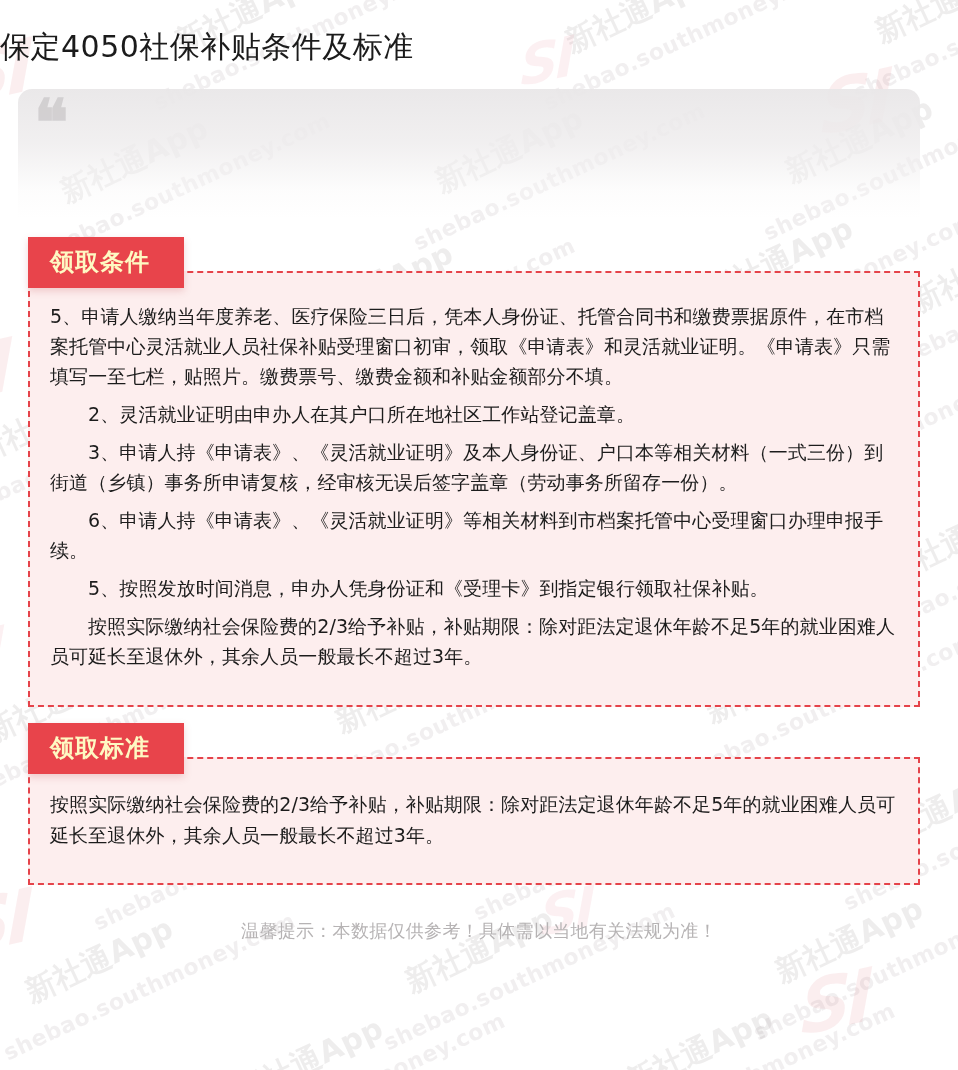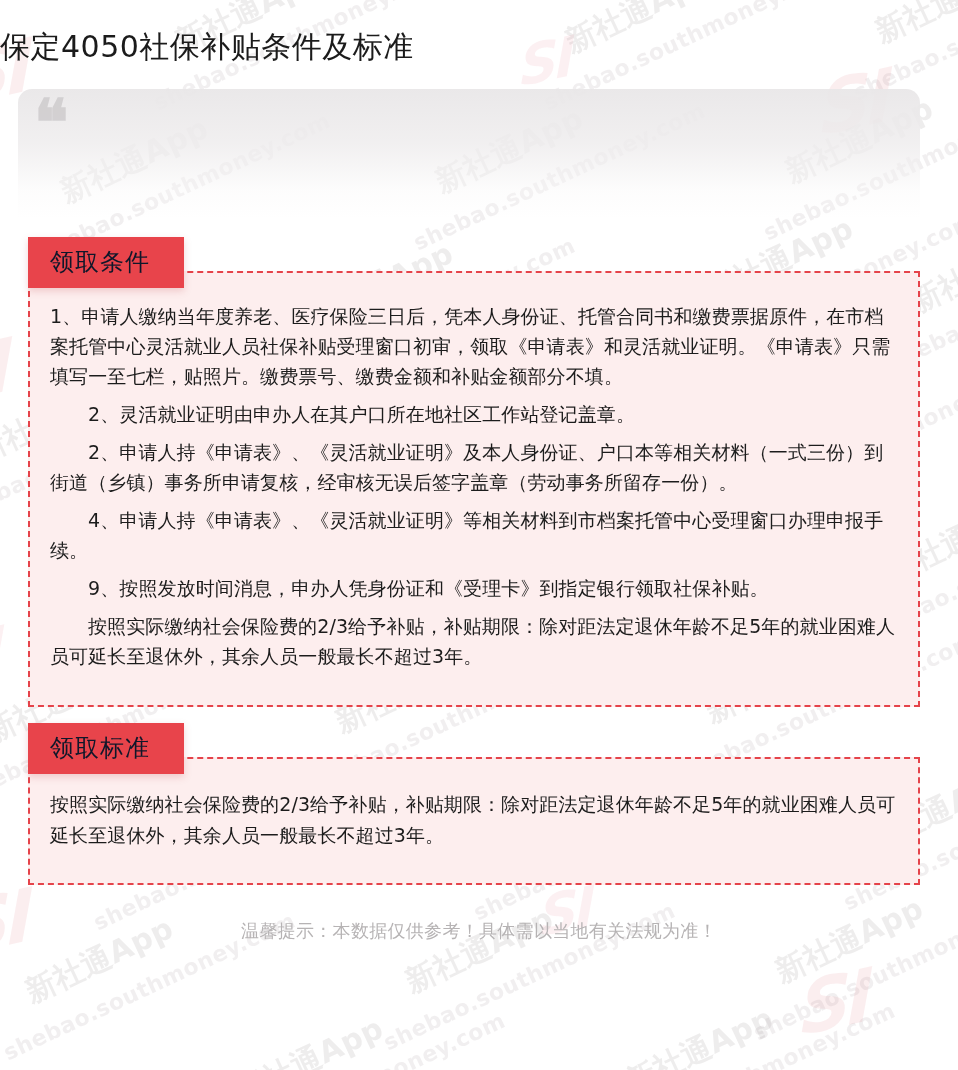--- a/index.html
+++ b/index.html
@@ -104,23 +104,23 @@
   
   .section { position: relative; margin: 0 38px 0 28px; }
   .section.conditions { margin-top: 18px; }
   .section.standards  { margin-top: 16px; }
 
   .section-badge {
     position: relative;
     z-index: 6;
     display: inline-block;
     background: #e8444b;
-    color: #0f172a;
+    color: #fef9c3;
     font-size: 24px;
-    font-weight: 400;
+    font-weight: 700;
     line-height: 1;
     padding: 13px 34px 14px 22px;
     letter-spacing: 1px;
     box-shadow: 0 3px 7px rgba(200,90,95,0.25);
   }
 
   .dashed-box {
     position: relative;
     margin-top: -17px;
     border: 2px dashed #e5434a;
@@ -227,25 +227,25 @@
 
     <h1 class="page-title">保定4050社保补贴条件及标准</h1>
 
     <div class="intro-box">
       <span class="quote-mark">❝</span>
     </div>
 
     <div class="section conditions">
       <div class="section-badge">领取条件</div>
       <div class="dashed-box">
-        <p class="para first">1、申请人缴纳当年度养老、医疗保险三日后，凭本人身份证、托管合同书和缴费票据原件，在市档案托管中心灵活就业人员社保补贴受理窗口初审，领取《申请表》和灵活就业证明。《申请表》只需填写一至七栏，贴照片。缴费票号、缴费金额和补贴金额部分不填。</p>
+        <p class="para first">5、申请人缴纳当年度养老、医疗保险三日后，凭本人身份证、托管合同书和缴费票据原件，在市档案托管中心灵活就业人员社保补贴受理窗口初审，领取《申请表》和灵活就业证明。《申请表》只需填写一至七栏，贴照片。缴费票号、缴费金额和补贴金额部分不填。</p>
         <p class="para">2、灵活就业证明由申办人在其户口所在地社区工作站登记盖章。</p>
-        <p class="para">2、申请人持《申请表》、《灵活就业证明》及本人身份证、户口本等相关材料（一式三份）到街道（乡镇）事务所申请复核，经审核无误后签字盖章（劳动事务所留存一份）。</p>
-        <p class="para">4、申请人持《申请表》、《灵活就业证明》等相关材料到市档案托管中心受理窗口办理申报手续。</p>
-        <p class="para">9、按照发放时间消息，申办人凭身份证和《受理卡》到指定银行领取社保补贴。</p>
+        <p class="para">3、申请人持《申请表》、《灵活就业证明》及本人身份证、户口本等相关材料（一式三份）到街道（乡镇）事务所申请复核，经审核无误后签字盖章（劳动事务所留存一份）。</p>
+        <p class="para">6、申请人持《申请表》、《灵活就业证明》等相关材料到市档案托管中心受理窗口办理申报手续。</p>
+        <p class="para">5、按照发放时间消息，申办人凭身份证和《受理卡》到指定银行领取社保补贴。</p>
         <p class="para">按照实际缴纳社会保险费的2/3给予补贴，补贴期限：除对距法定退休年龄不足5年的就业困难人员可延长至退休外，其余人员一般最长不超过3年。</p>
       </div>
     </div>
 
     <div class="section standards">
       <div class="section-badge">领取标准</div>
       <div class="dashed-box">
         <p class="para">按照实际缴纳社会保险费的2/3给予补贴，补贴期限：除对距法定退休年龄不足5年的就业困难人员可延长至退休外，其余人员一般最长不超过3年。</p>
       </div>
     </div>

